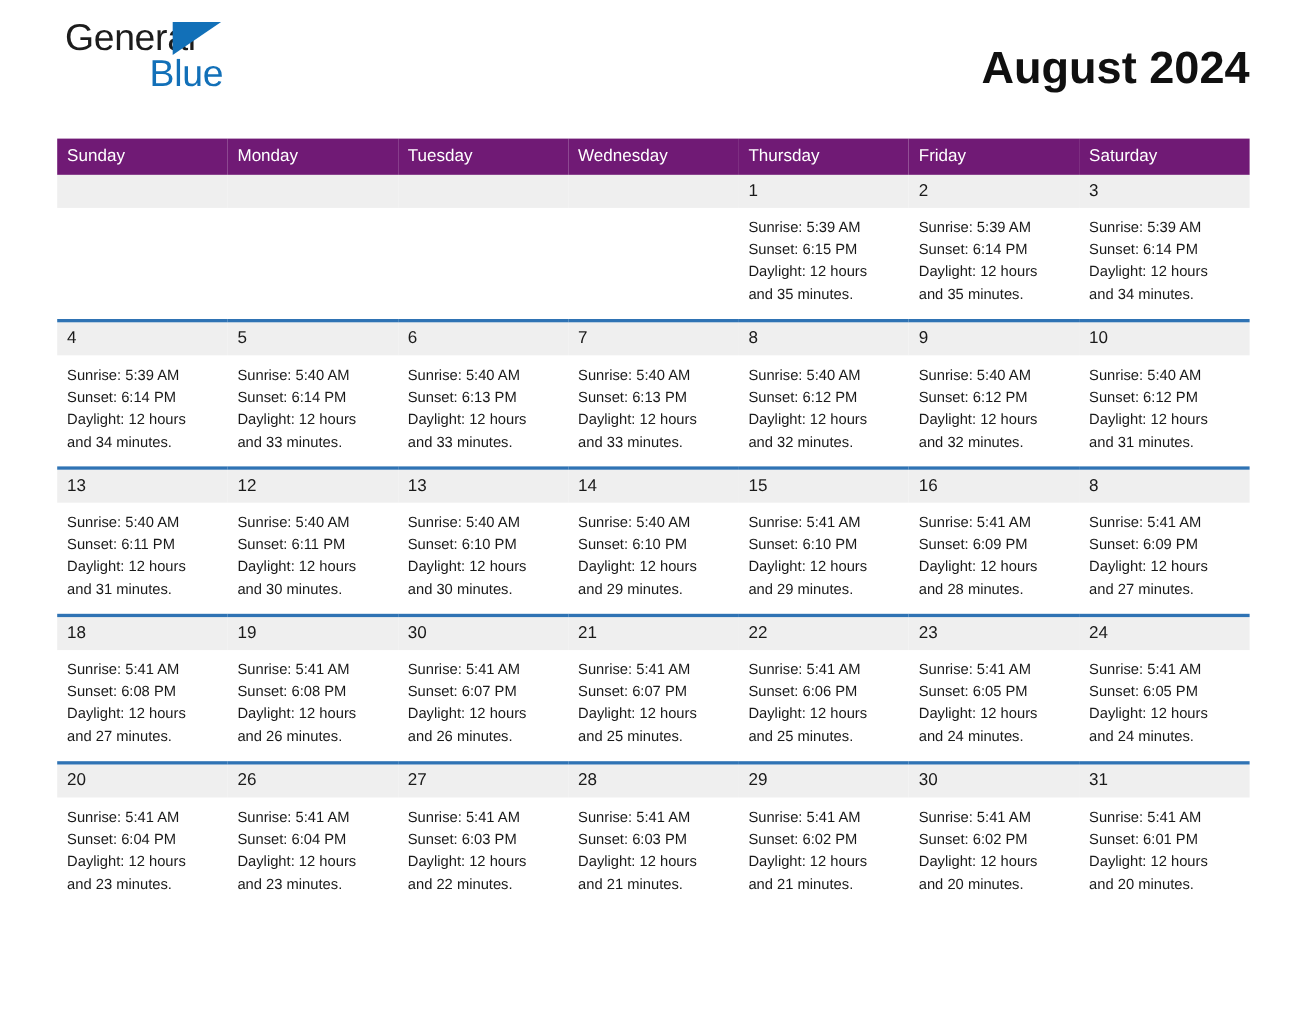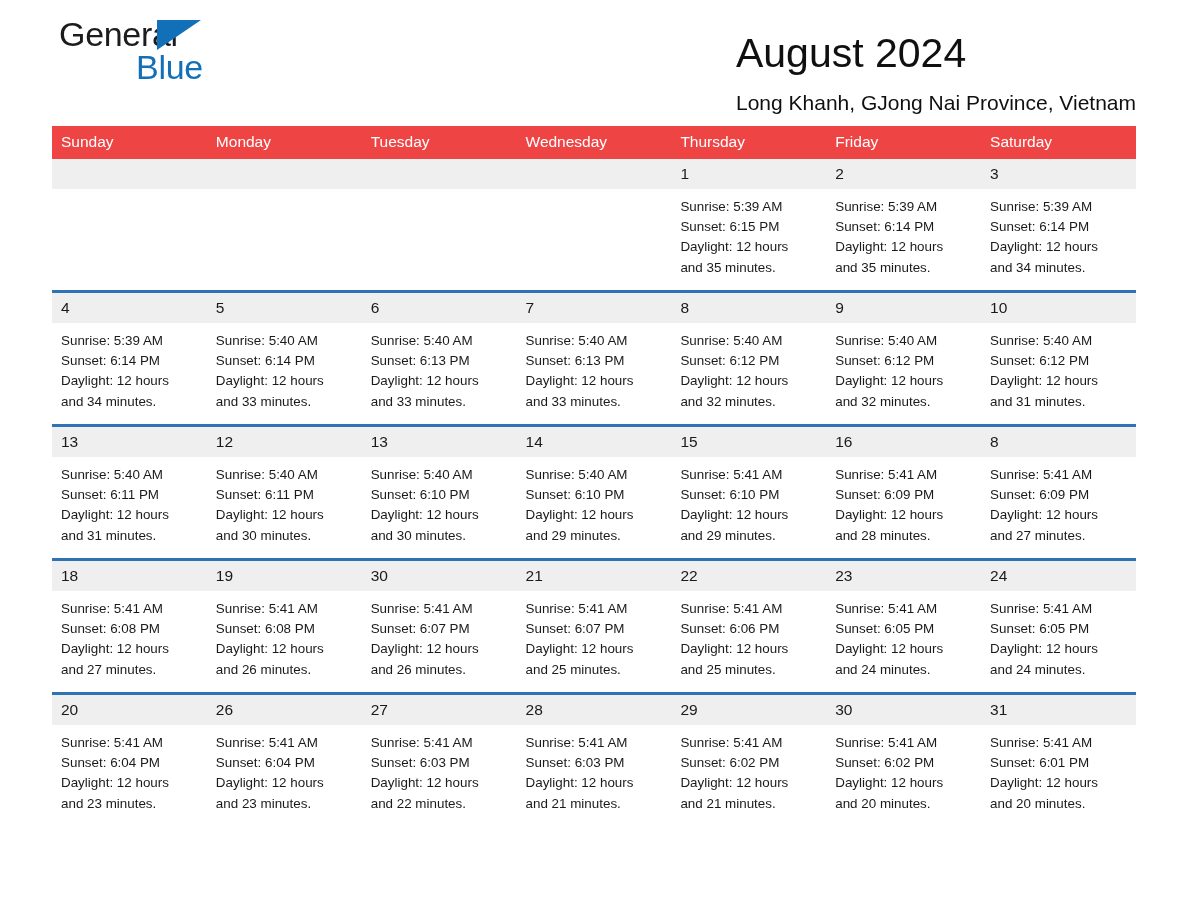--- a/index.html
+++ b/index.html
@@ -60,22 +60,23 @@
     font-size: 34px;
     letter-spacing: -0.3px;
     color: #1270b8;
     line-height: 40px;
     white-space: nowrap;
   }
 
   .titles {
     position: absolute;
     right: 0;
-    top: 0;
-    text-align: left;
+    top: 8px;
+    text-align: center;
+    font-weight: bold;
   }
   .cal-title {
     font-size: 41px;
     line-height: 54px;
     color: #101010;
     margin-top: 26px;
     white-space: nowrap;
   }
   .cal-subtitle {
     font-size: 21px;
@@ -85,21 +86,21 @@
     white-space: nowrap;
   }
 
   
   .calendar {
     width: 1084px;
     border-collapse: collapse;
     table-layout: fixed;
   }
   .calendar th {
-    background: #ef4444;
+    background: #701a75;
     color: #ffffff;
     font-size: 15.5px;
     font-weight: normal;
     text-align: left;
     padding: 7px 0 8px 9px;
     height: 15px;
     vertical-align: middle;
   }
   .calendar td {
     vertical-align: top;
@@ -140,21 +141,20 @@
 <div class="page">
 
   <div class="topbar">
     <div class="brand">
       <span class="brand-line1">General</span>
       <span class="brand-tri"></span>
       <span class="brand-line2">Blue</span>
     </div>
     <div class="titles">
       <div class="cal-title">August 2024</div>
-      <div class="cal-subtitle">Long Khanh, GJong Nai Province, Vietnam</div>
     </div>
   </div>
 
   <table class="calendar">
     <thead>
       <tr>
         <th>Sunday</th>
         <th>Monday</th>
         <th>Tuesday</th>
         <th>Wednesday</th>

